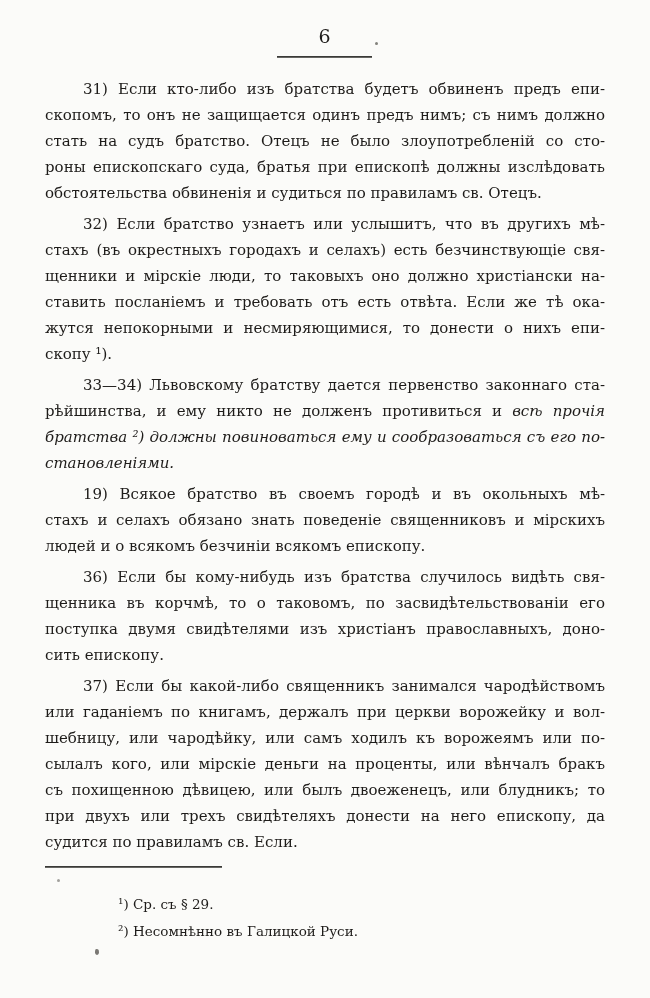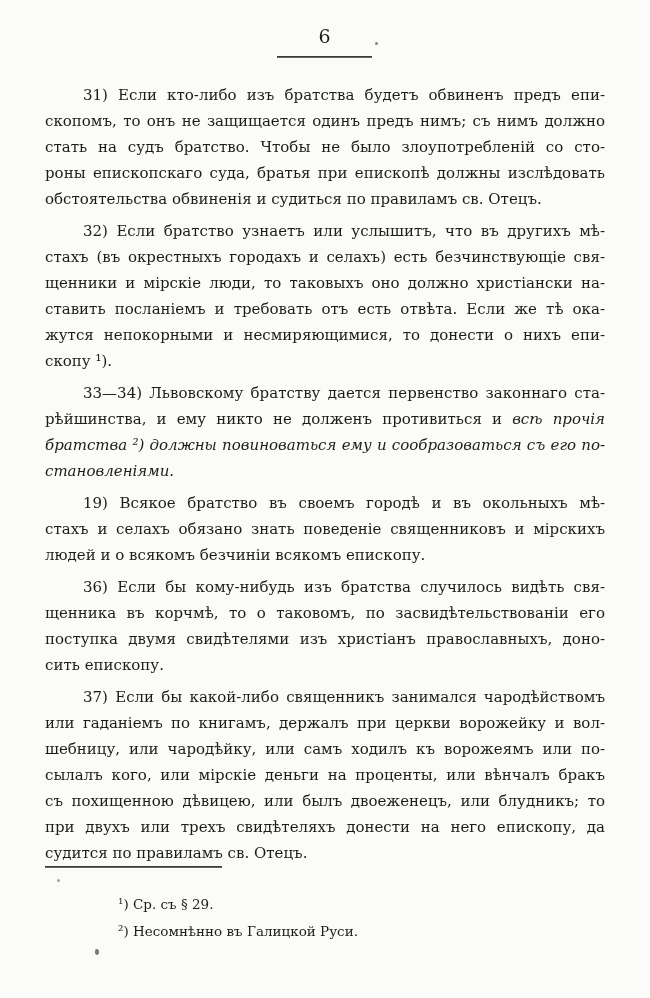--- a/index.html
+++ b/index.html
@@ -31,21 +31,21 @@
     width: 95px;
     height: 2px;
     background: linear-gradient(to bottom, #3a3a38 55%, #9a9a96 100%);
   }
   .text-block {
     position: absolute;
     top: 76px;
     left: 45px;
     width: 560px;
   }
-  .para { margin: 6px 0 5px 0; }
+  .para { margin: 0 0 5px 0; }
   .para:last-child { margin-bottom: 0; }
   .line {
     font-size: 15px;
     line-height: 26px;
     height: 26px;
     overflow: hidden;
     text-align: justify;
     text-align-last: justify;
     white-space: normal;
   }
@@ -92,21 +92,21 @@
   <div class="pagenum-wrap">
     <span class="pagenum">6</span>
   </div>
   <div class="pagenum-rule"></div>
 
   <div class="text-block">
 
     <div class="para">
       <div class="line first">31) Если кто-либо изъ братства будетъ обвиненъ предъ епи-</div>
       <div class="line">скопомъ, то онъ не защищается одинъ предъ нимъ; съ нимъ должно</div>
-      <div class="line">стать на судъ братство. Чтобы не было злоупотребленій со сто-</div>
+      <div class="line">стать на судъ братство. Отецъ не было злоупотребленій со сто-</div>
       <div class="line">роны епископскаго суда, братья при епископѣ должны изслѣдовать</div>
       <div class="line last">обстоятельства обвиненія и судиться по правиламъ св. Отецъ.</div>
     </div>
 
     <div class="para">
       <div class="line first">32) Если братство узнаетъ или услышитъ, что въ другихъ мѣ-</div>
       <div class="line">стахъ (въ окрестныхъ городахъ и селахъ) есть безчинствующіе свя-</div>
       <div class="line">щенники и мірскіе люди, то таковыхъ оно должно христіански на-</div>
       <div class="line">ставить посланіемъ и требовать отъ есть отвѣта. Если же тѣ ока-</div>
       <div class="line">жутся непокорными и несмиряющимися, то донести о нихъ епи-</div>
@@ -133,21 +133,21 @@
       <div class="line last">сить епископу.</div>
     </div>
 
     <div class="para">
       <div class="line first">37) Если бы какой-либо священникъ занимался чародѣйствомъ</div>
       <div class="line">или гаданіемъ по книгамъ, держалъ при церкви ворожейку и вол-</div>
       <div class="line">шебницу, или чародѣйку, или самъ ходилъ къ ворожеямъ или по-</div>
       <div class="line">сылалъ кого, или мірскіе деньги на проценты, или вѣнчалъ бракъ</div>
       <div class="line">съ похищенною дѣвицею, или былъ двоеженецъ, или блудникъ; то</div>
       <div class="line">при двухъ или трехъ свидѣтеляхъ донести на него епископу, да</div>
-      <div class="line last">судится по правиламъ св. Отецъ.</div>
+      <div class="line last">судится по правиламъ св. Если.</div>
     </div>
 
   </div>
 
   <div class="footnote-rule"></div>
 
   <div class="footnotes">
     <div class="fn-line">¹) Ср. съ § 29.</div>
     <div class="fn-line">²) Несомнѣнно въ Галицкой Руси.</div>
   </div>

